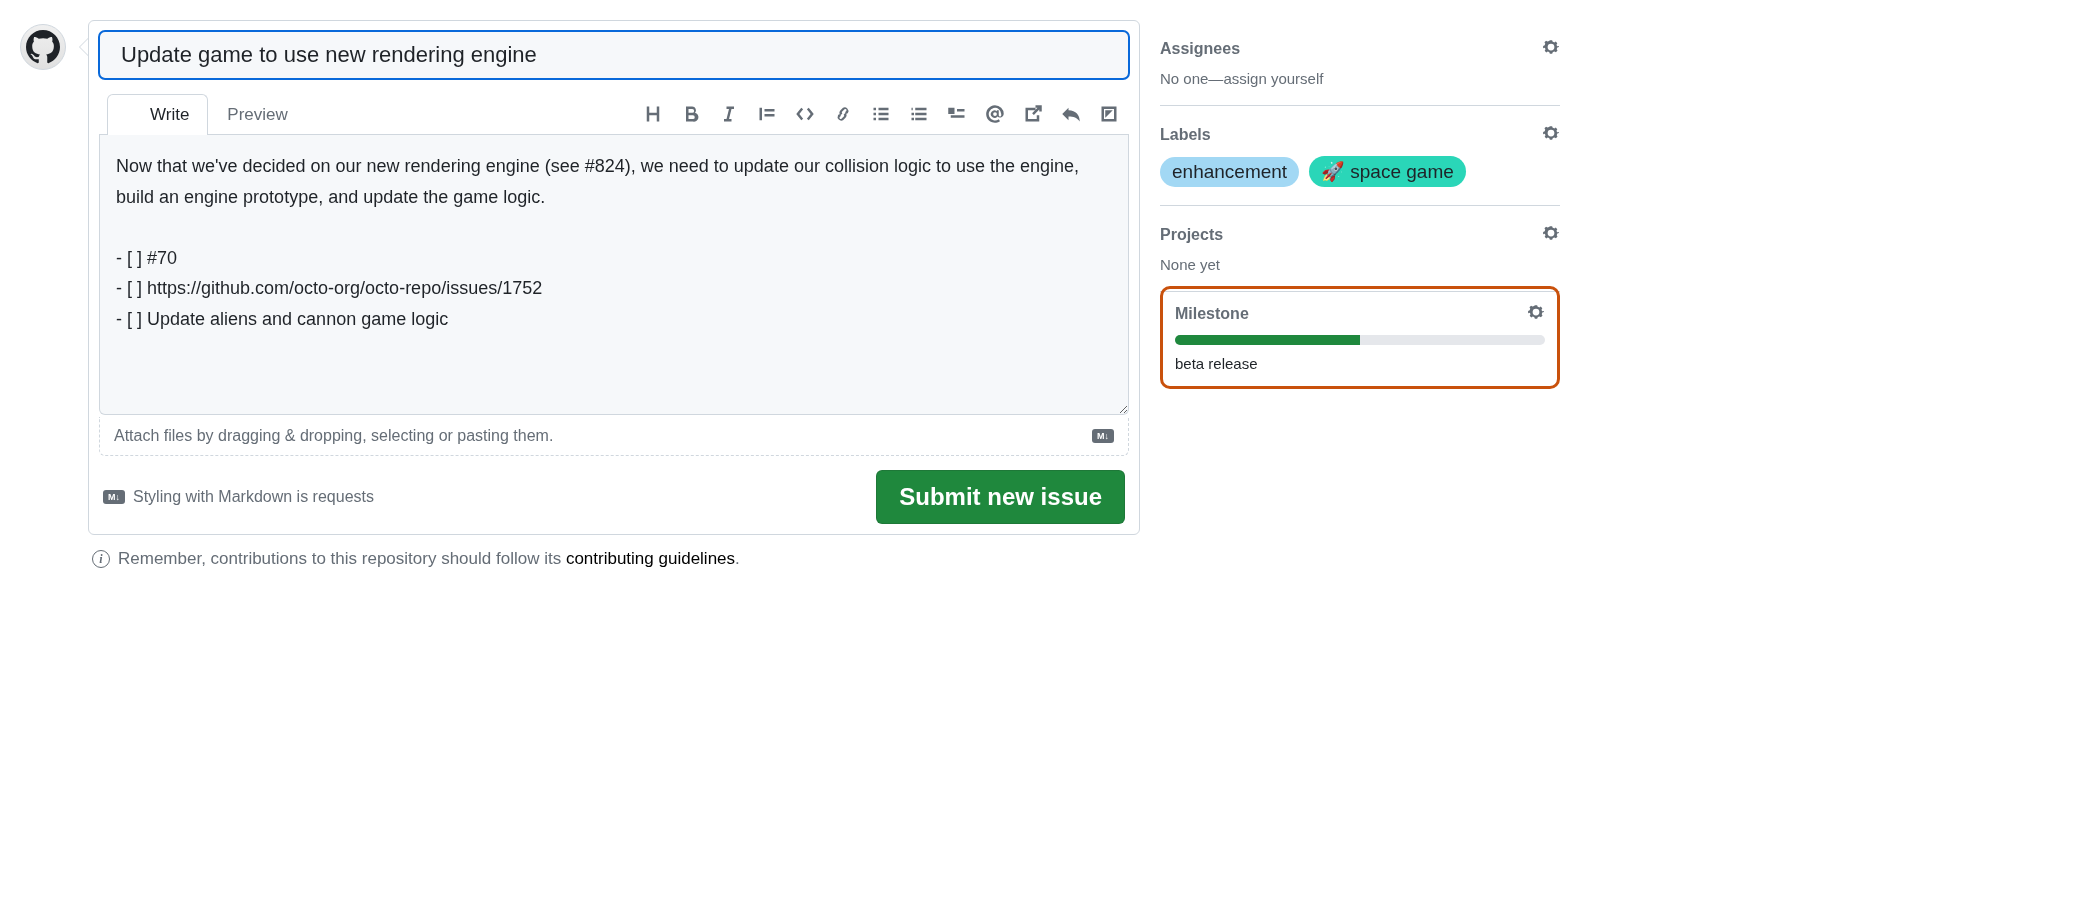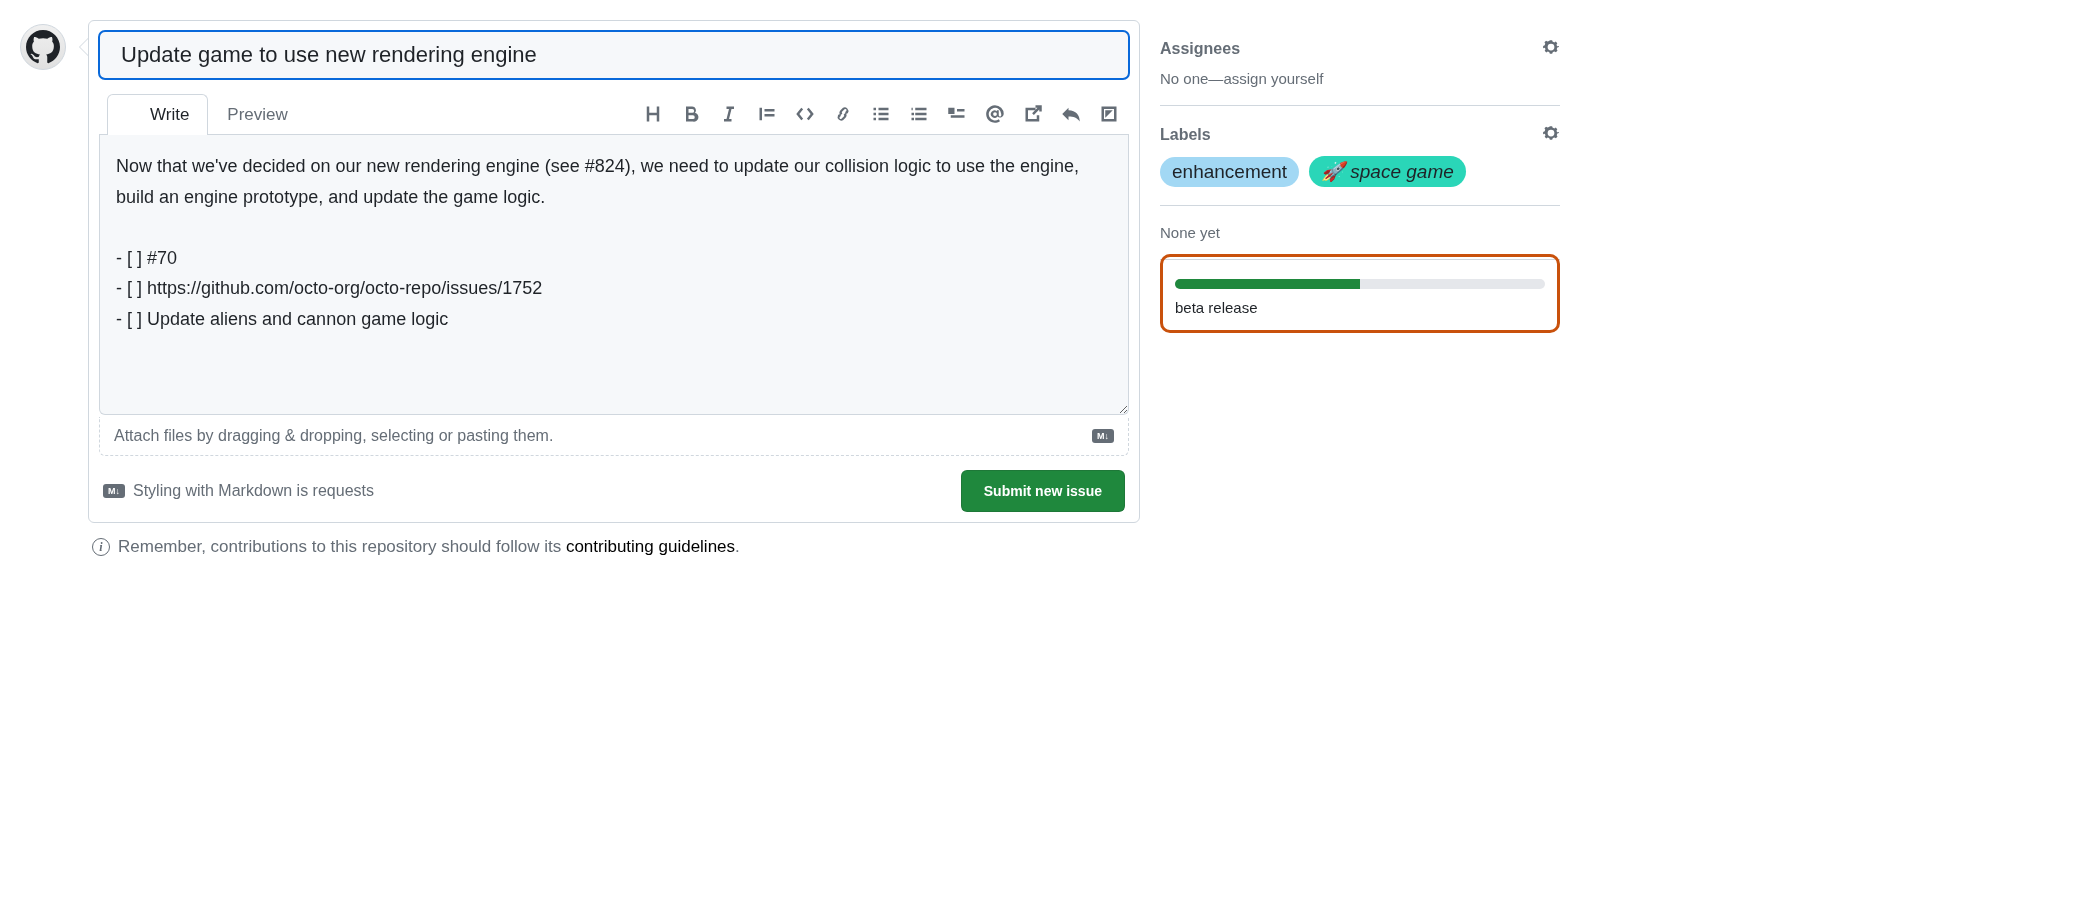--- a/index.html
+++ b/index.html
@@ -129,21 +129,21 @@
     display: flex;
     align-items: center;
     justify-content: space-between;
     margin-top: 14px;
     padding: 0 4px;
   }
   .md-note { color: #656d76; font-size: 16px; display:flex; align-items:center; gap:8px;}
   .submit-btn {
     background: #1f883d;
     color: #fff;
-    font-size: 14px;
+    font-size: 24px;
     font-weight: 600;
     border: 1px solid rgba(27,31,36,0.15);
     border-radius: 6px;
     padding: 12px 22px;
     cursor: pointer;
   }
   .contrib-note {
     margin-top: 14px;
     font-size: 17px;
     color: #656d76;
@@ -177,21 +177,21 @@
   .link-like { color: #656d76; cursor: pointer; }
   .label-pill {
     display: inline-block;
     padding: 4px 12px;
     border-radius: 999px;
     font-size: 19px;
     font-weight: 500;
     margin-right: 6px;
   }
   .label-enh { background: #a2d8f4; color: #1f2328; }
-  .label-space { background: #2ad6b8; color: #1f2328; font-style: italic; }
+  .label-space { background: #2ad6b8; color: #1f2328; }
   .milestone-box {
     border: 3px solid #c9510c;
     border-radius: 10px;
     padding: 14px 12px;
     margin-top: -6px;
   }
   .progress {
     height: 10px;
     background: #e5e7eb;
     border-radius: 6px;
@@ -341,24 +341,36 @@
               <path d="M8 5a3 3 0 1 0 0 6 3 3 0 0 0 0-6zm7 3-1.4.5c-.1.5-.3 1-.5 1.4l.7 1.3-1.4 1.4-1.3-.7c-.4.2-.9.4-1.4.5L9 14H7l-.5-1.4c-.5-.1-1-.3-1.4-.5l-1.3.7-1.4-1.4.7-1.3c-.2-.4-.4-.9-.5-1.4L1 9V7l1.4-.5c.1-.5.3-1 .5-1.4l-.7-1.3 1.4-1.4 1.3.7c.4-.2.9-.4 1.4-.5L7 2h2l.5 1.4c.5.1 1 .3 1.4.5l1.3-.7 1.4 1.4-.7 1.3c.2.4.4.9.5 1.4L15 7z"></path>
             </svg></span>
       </div>
       <div class="sb-body">
         <span class="label-pill label-enh">enhancement</span>
         <span class="label-pill label-space">🚀 space game</span>
       </div>
     </div>
 
     <div class="sb-section">
+      <div class="sb-header">
+        <span>Projects</span>
+        <span class="gear-icon"><svg viewBox="0 0 16 16">
+              <path d="M8 5a3 3 0 1 0 0 6 3 3 0 0 0 0-6zm7 3-1.4.5c-.1.5-.3 1-.5 1.4l.7 1.3-1.4 1.4-1.3-.7c-.4.2-.9.4-1.4.5L9 14H7l-.5-1.4c-.5-.1-1-.3-1.4-.5l-1.3.7-1.4-1.4.7-1.3c-.2-.4-.4-.9-.5-1.4L1 9V7l1.4-.5c.1-.5.3-1 .5-1.4l-.7-1.3 1.4-1.4 1.3.7c.4-.2.9-.4 1.4-.5L7 2h2l.5 1.4c.5.1 1 .3 1.4.5l1.3-.7 1.4 1.4-.7 1.3c.2.4.4.9.5 1.4L15 7z"></path>
+            </svg></span>
+      </div>
       <div class="sb-body">None yet</div>
     </div>
 
     <div class="sb-section milestone-box" style="border-bottom:3px solid #c9510c">
+      <div class="sb-header">
+        <span>Milestone</span>
+        <span class="gear-icon"><svg viewBox="0 0 16 16">
+              <path d="M8 5a3 3 0 1 0 0 6 3 3 0 0 0 0-6zm7 3-1.4.5c-.1.5-.3 1-.5 1.4l.7 1.3-1.4 1.4-1.3-.7c-.4.2-.9.4-1.4.5L9 14H7l-.5-1.4c-.5-.1-1-.3-1.4-.5l-1.3.7-1.4-1.4.7-1.3c-.2-.4-.4-.9-.5-1.4L1 9V7l1.4-.5c.1-.5.3-1 .5-1.4l-.7-1.3 1.4-1.4 1.3.7c.4-.2.9-.4 1.4-.5L7 2h2l.5 1.4c.5.1 1 .3 1.4.5l1.3-.7 1.4 1.4-.7 1.3c.2.4.4.9.5 1.4L15 7z"></path>
+            </svg></span>
+      </div>
       <div class="progress">
         <div class="progress-fill" id="ms-fill" style="width: 50%;"></div>
       </div>
       <div class="sb-body" style="color:#1f2328">beta release</div>
     </div>
 
   </div>
 </div>
 
 </body></html>

